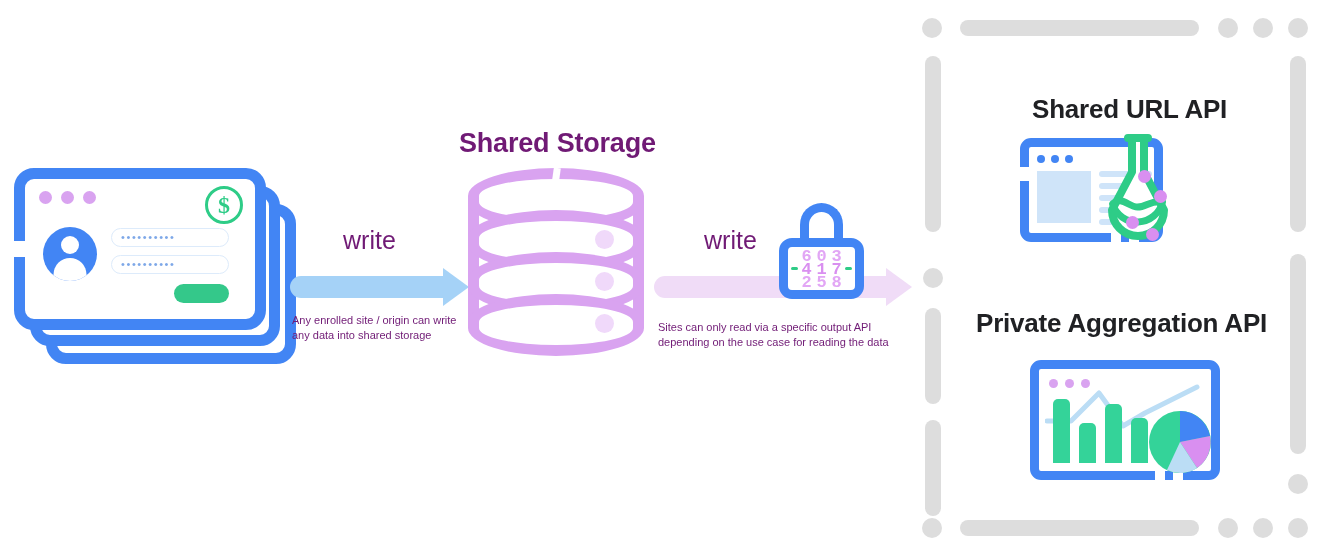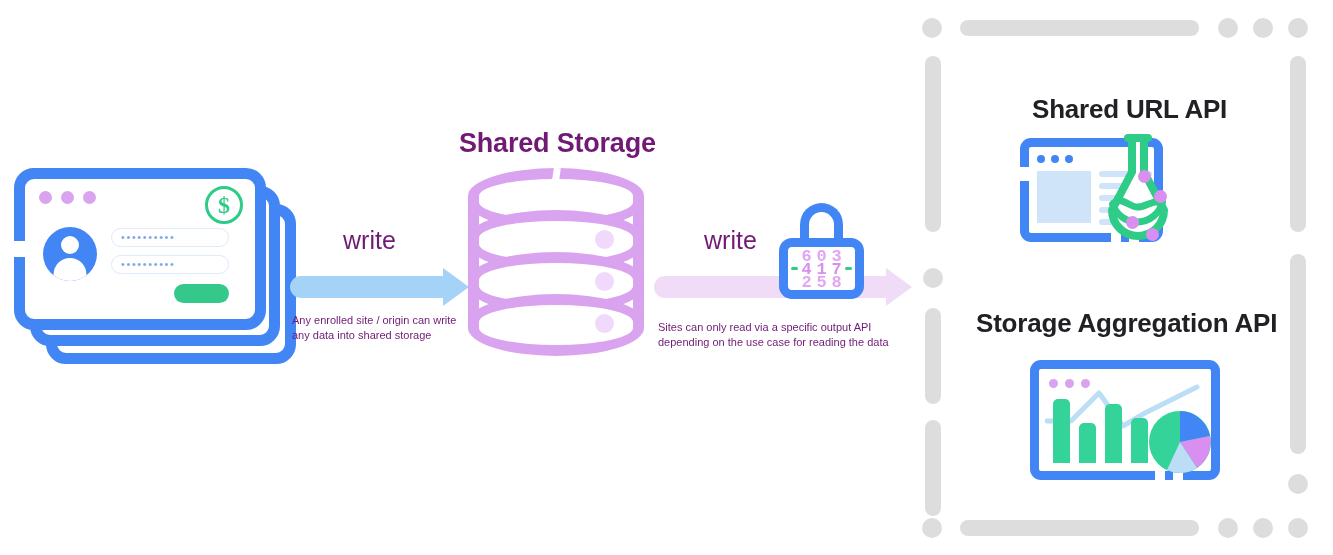--- a/index.html
+++ b/index.html
@@ -201,21 +201,21 @@
       <svg class="abs" style="left:78px;top:-6px;" width="80" height="116" viewBox="0 0 80 116">
         <path d="M30 6 h20 M34 6 v34 L14 78 a26 26 0 1 0 52 0 L46 40 V6" fill="#fff" stroke="#2ECC87" stroke-width="8" stroke-linecap="round" stroke-linejoin="round"></path>
         <path d="M14.5 72 c9 -9 16 3 25 3 c9 0 13 -7 25 -5 a26 26 0 0 1 -50 2 Z" fill="none" stroke="#2ECC87" stroke-width="7" stroke-linecap="round" stroke-linejoin="round"></path>
       </svg>
       <span class="flask-dot" style="left:118px;top:32px;"></span>
       <span class="flask-dot" style="left:134px;top:52px;"></span>
       <span class="flask-dot" style="left:106px;top:78px;"></span>
       <span class="flask-dot" style="left:126px;top:90px;"></span>
     </div>
 
-    <div class="api-title" style="left:54px;top:300px;">Storage Aggregation API</div>
+    <div class="api-title" style="left:54px;top:300px;">Private Aggregation API</div>
 
     <div class="abs" style="left:108px;top:352px;width:190px;height:120px;">
       <div class="browser" style="left:0;top:0;width:190px;height:120px;">
         <div class="br-gap-b" style="left:116px;width:10px;"></div>
         <div class="br-gap-b" style="left:134px;width:10px;"></div>
         <div class="dots-row" style="left:10px;top:10px;gap:7px;">
           <span class="dot bdot" style="width:9px;height:9px;background:#D9A3F0;"></span>
           <span class="dot bdot" style="width:9px;height:9px;background:#D9A3F0;"></span>
           <span class="dot bdot" style="width:9px;height:9px;background:#D9A3F0;"></span>
         </div>

